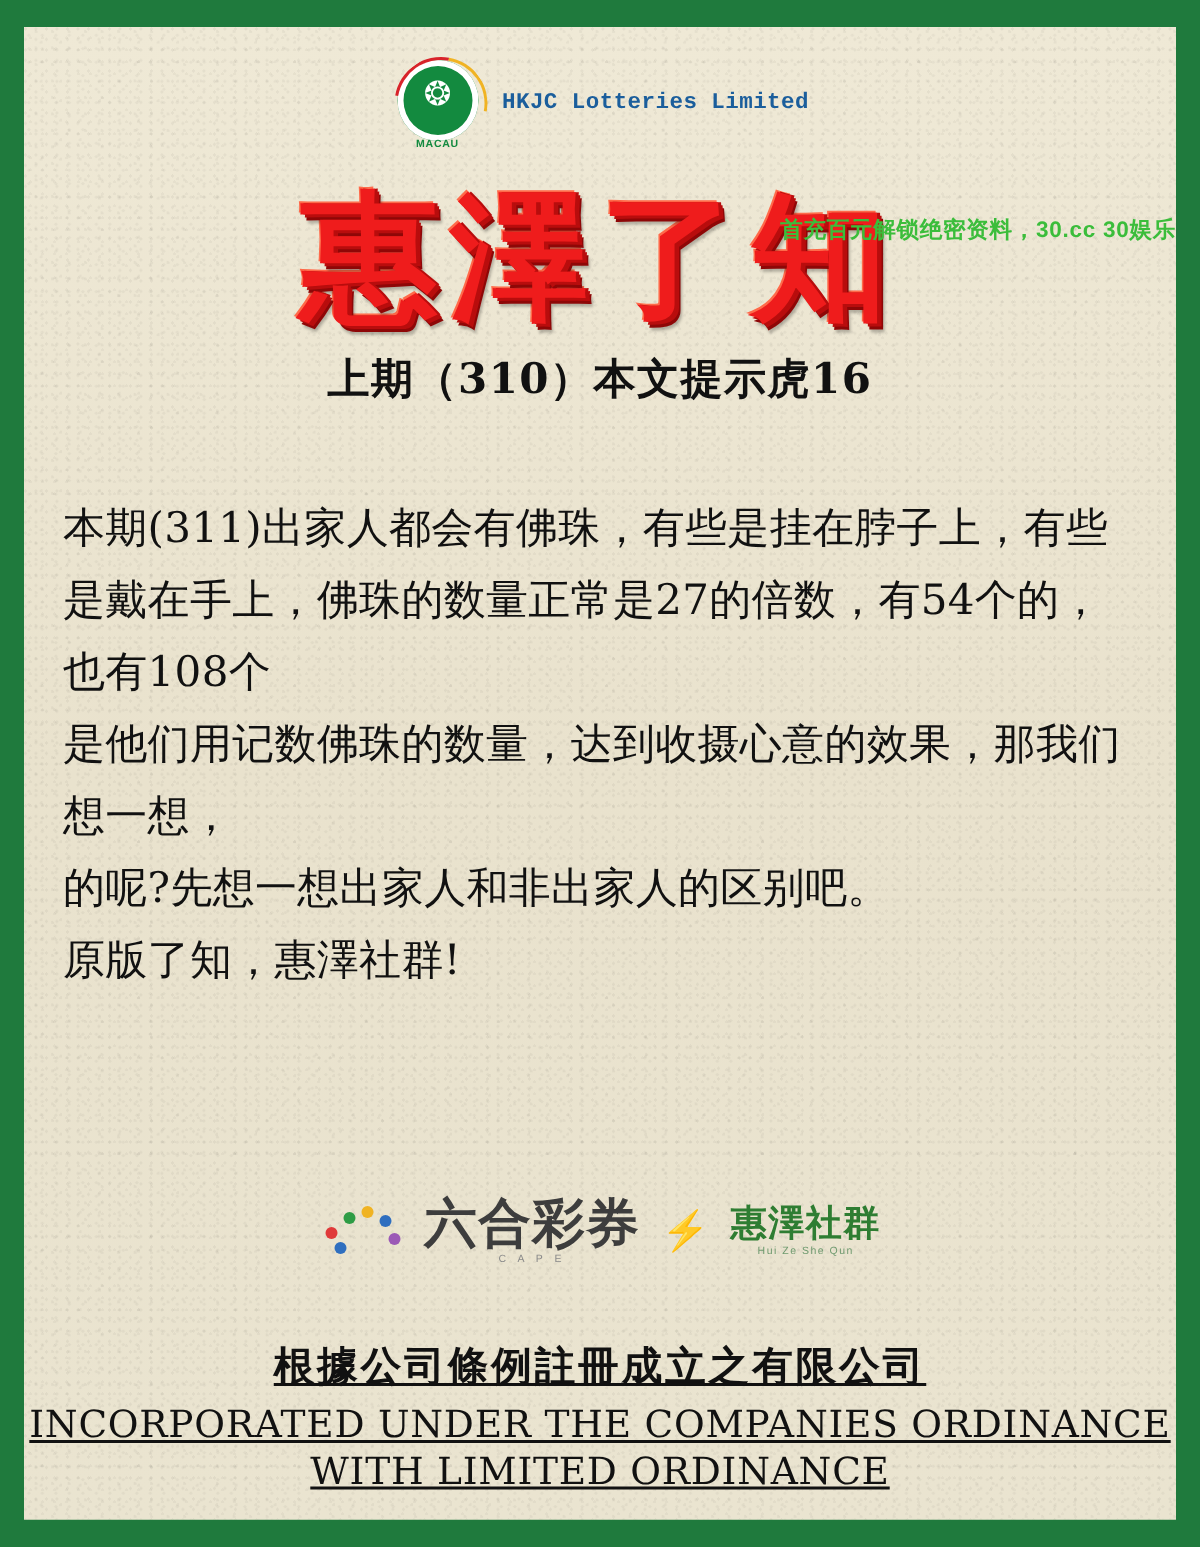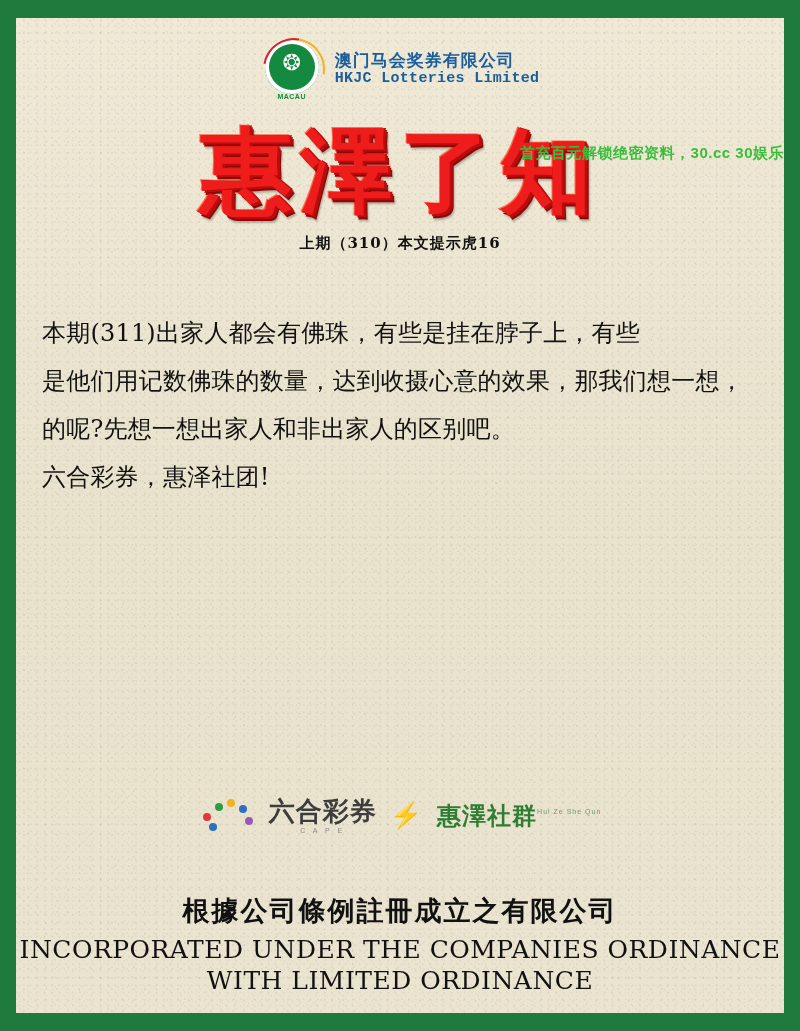--- a/index.html
+++ b/index.html
@@ -146,30 +146,30 @@
     position: relative;
     z-index: 2;
   }
 
   
   .subtitle {
     margin-top: 10px;
     text-align: center;
     font-family: "DejaVu Serif", serif;
     font-weight: bold;
-    font-size: 15px;
+    font-size: 28px;
     color: #111111;
     letter-spacing: 1px;
   }
 
   
   .body-text {
     margin: 56px 26px 0 26px;
     font-family: "DejaVu Serif", serif;
-    font-size: 24px;
+    font-size: 28px;
     line-height: 48px;
     color: #111111;
     letter-spacing: 0.2px;
   }
   .body-text p {
     margin: 0;
   }
 
   
   .bottom-logo {
@@ -199,41 +199,42 @@
   .dots i:nth-child(4){ left: 40px; top: 6px;  background: #2f6fbf; }
   .dots i:nth-child(5){ left: 46px; top: 18px; background: #9b59b6; }
   .dots i:nth-child(6){ left: 10px; top: 24px; background: #2f6fbf; }
   .six-mark {
     display: flex;
     flex-direction: column;
     align-items: center;
     line-height: 1;
   }
   .six-cn {
-    font-family: Liberation Sans, sans-serif;
-    font-weight: bold;
-    font-size: 26px;
+    font-family: Liberation Serif, serif;
+    font-weight: bold;
+    font-size: 35px;
     color: #3d3d3d;
     letter-spacing: 1px;
   }
   .six-en {
     font-family: "Liberation Sans", sans-serif;
     font-size: 7px;
     color: #8a8a8a;
     letter-spacing: 3px;
     margin-top: 3px;
   }
   .bolt {
     font-size: 26px;
     color: #e8c33a;
     line-height: 1;
   }
   .club-mark {
     display: flex;
-    flex-direction: row;
+    flex-direction: column;
+    align-items: center;
     line-height: 1;
   }
   .club-cn {
     font-family: "DejaVu Sans", sans-serif;
     font-weight: bold;
     font-size: 24px;
     color: #2e7d32;
     letter-spacing: 1px;
   }
   .club-en {
@@ -245,20 +246,21 @@
   }
 
   
   .footer {
     position: absolute;
     left: 0;
     bottom: 18px;
     width: 100%;
     text-align: center;
     color: #111111;
+    text-decoration: underline;
   }
   .footer-cn {
     font-family: "DejaVu Serif", serif;
     font-weight: bold;
     font-size: 27px;
     letter-spacing: 2px;
   }
   .footer-en1 {
     font-family: "DejaVu Serif", serif;
     font-size: 25px;
@@ -279,36 +281,36 @@
   <div class="paper">
 
     <div class="logo-row">
       <div class="logo-mark">
         <div class="ring"></div>
         <div class="arcs"></div>
         <div class="lotus">❂</div>
         <div class="macau">MACAU</div>
       </div>
       <div class="logo-text">
-        <div class="logo-cn">澳门马会奖券有限公司</div>
         <div class="logo-en">HKJC Lotteries Limited</div>
       </div>
     </div>
 
     <div class="watermark">首充百元解锁绝密资料，30.cc 30娱乐</div>
 
     <div class="big-title">惠澤了知</div>
 
     <div class="subtitle">上期（310）本文提示虎16</div>
 
     <div class="body-text">
       <p>本期(311)出家人都会有佛珠，有些是挂在脖子上，有些</p>
+      <p>是戴在手上，佛珠的数量正常是27的倍数，有54个的，也有108个</p>
       <p>是他们用记数佛珠的数量，达到收摄心意的效果，那我们想一想，</p>
       <p>的呢?先想一想出家人和非出家人的区别吧。</p>
-      <p>六合彩券，惠泽社团!</p>
+      <p>原版了知，惠澤社群!</p>
     </div>
 
     <div class="bottom-logo">
       <div class="dots">
         <i></i>
           <i></i>
           <i></i>
           <i></i>
           <i></i>
           <i></i>

